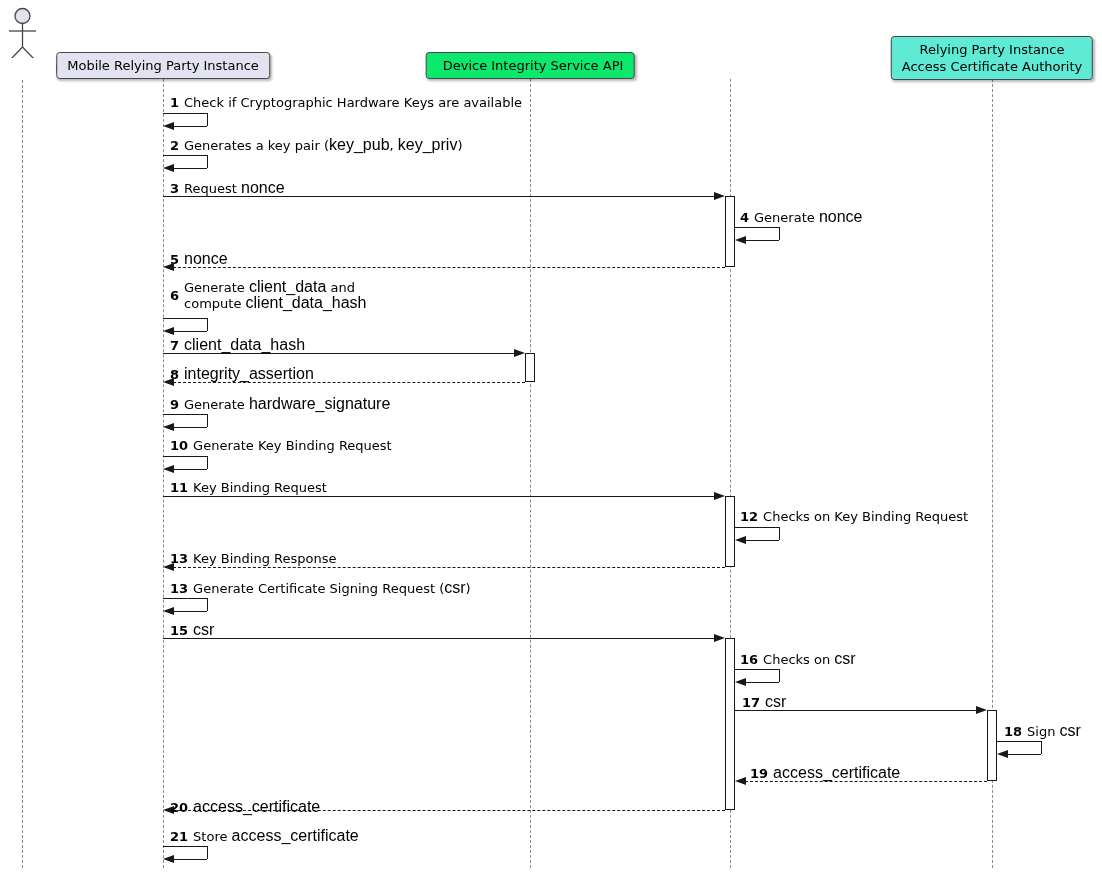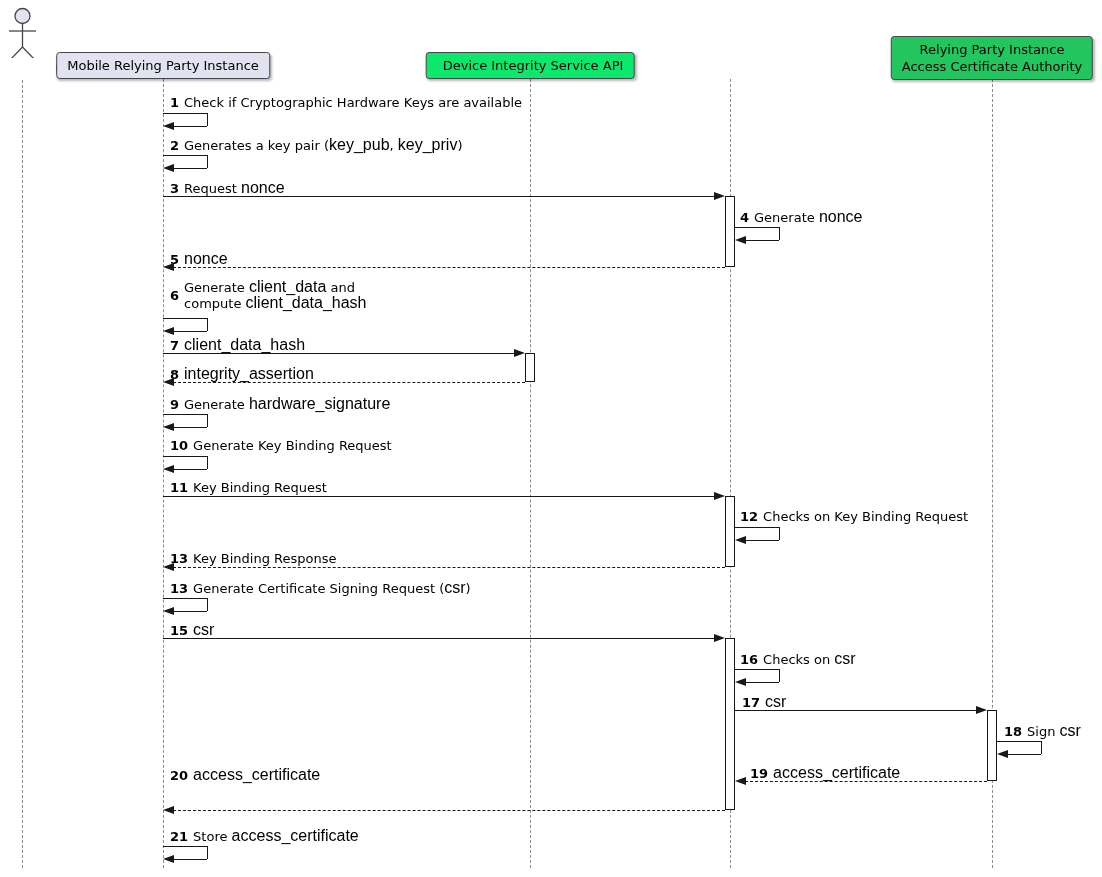--- a/index.html
+++ b/index.html
@@ -42,21 +42,21 @@
     <div class="lifeline" style="left: 163px; top: 79px; height: 789px;"></div>
     <div class="lifeline" style="left: 530px; top: 79px; height: 789px;"></div>
     <div class="lifeline" style="left: 730px; top: 79px; height: 789px;"></div>
     <div class="lifeline" style="left: 992px; top: 79px; height: 789px;"></div>
     <div class="participant" style="left: 163px; top: 52px; background: rgb(226, 226, 240);">
       <div>Mobile Relying Party Instance</div>
     </div>
     <div class="participant" style="left: 530px; top: 52px; background: rgb(11, 232, 107); padding-left: 16px;">
       <div>Device Integrity Service API</div>
     </div>
-    <div class="participant" style="left: 992px; top: 36px; background: #22c55e;">
+    <div class="participant" style="left: 992px; top: 36px; background: #5eead4;">
       <div>Relying Party Instance</div>
       <div>Access Certificate Authority</div>
     </div>
     <div class="activation" style="left: 725px; top: 196px; height: 71px;"></div>
     <div class="activation" style="left: 525px; top: 353px; height: 29px;"></div>
     <div class="activation" style="left: 725px; top: 496px; height: 71px;"></div>
     <div class="activation" style="left: 725px; top: 638px; height: 172px;"></div>
     <div class="activation" style="left: 987px; top: 710px; height: 71px;"></div>
     <div class="mlabel" style="left: 170px; top: 95px;">
       <b>1</b>
@@ -224,21 +224,21 @@
     <div class="hline" style="left: 1007px; top: 754px; width: 34px;"></div>
     <div class="arrow left" style="left: 997px; top: 750px;"></div>
     <div class="mlabel" style="left: 750px; top: 765px;">
       <b>19</b>
       <div>
         <div><span class="mono">access_certificate</span></div>
       </div>
     </div>
     <div class="hline dashed" style="left: 745px; top: 781px; width: 242px;"></div>
     <div class="arrow left" style="left: 735px; top: 777px;"></div>
-    <div class="mlabel" style="left: 170px; top: 767px; justify-content: flex-end;">
+    <div class="mlabel" style="left: 170px; top: 799px; justify-content: flex-end;">
       <b>20</b>
       <div>
         <div><span class="mono">access_certificate</span></div>
       </div>
     </div>
     <div class="hline dashed" style="left: 173px; top: 810px; width: 552px;"></div>
     <div class="arrow left" style="left: 163px; top: 806px;"></div>
     <div class="mlabel" style="left: 170px; top: 828px;">
       <b>21</b>
       <div>

